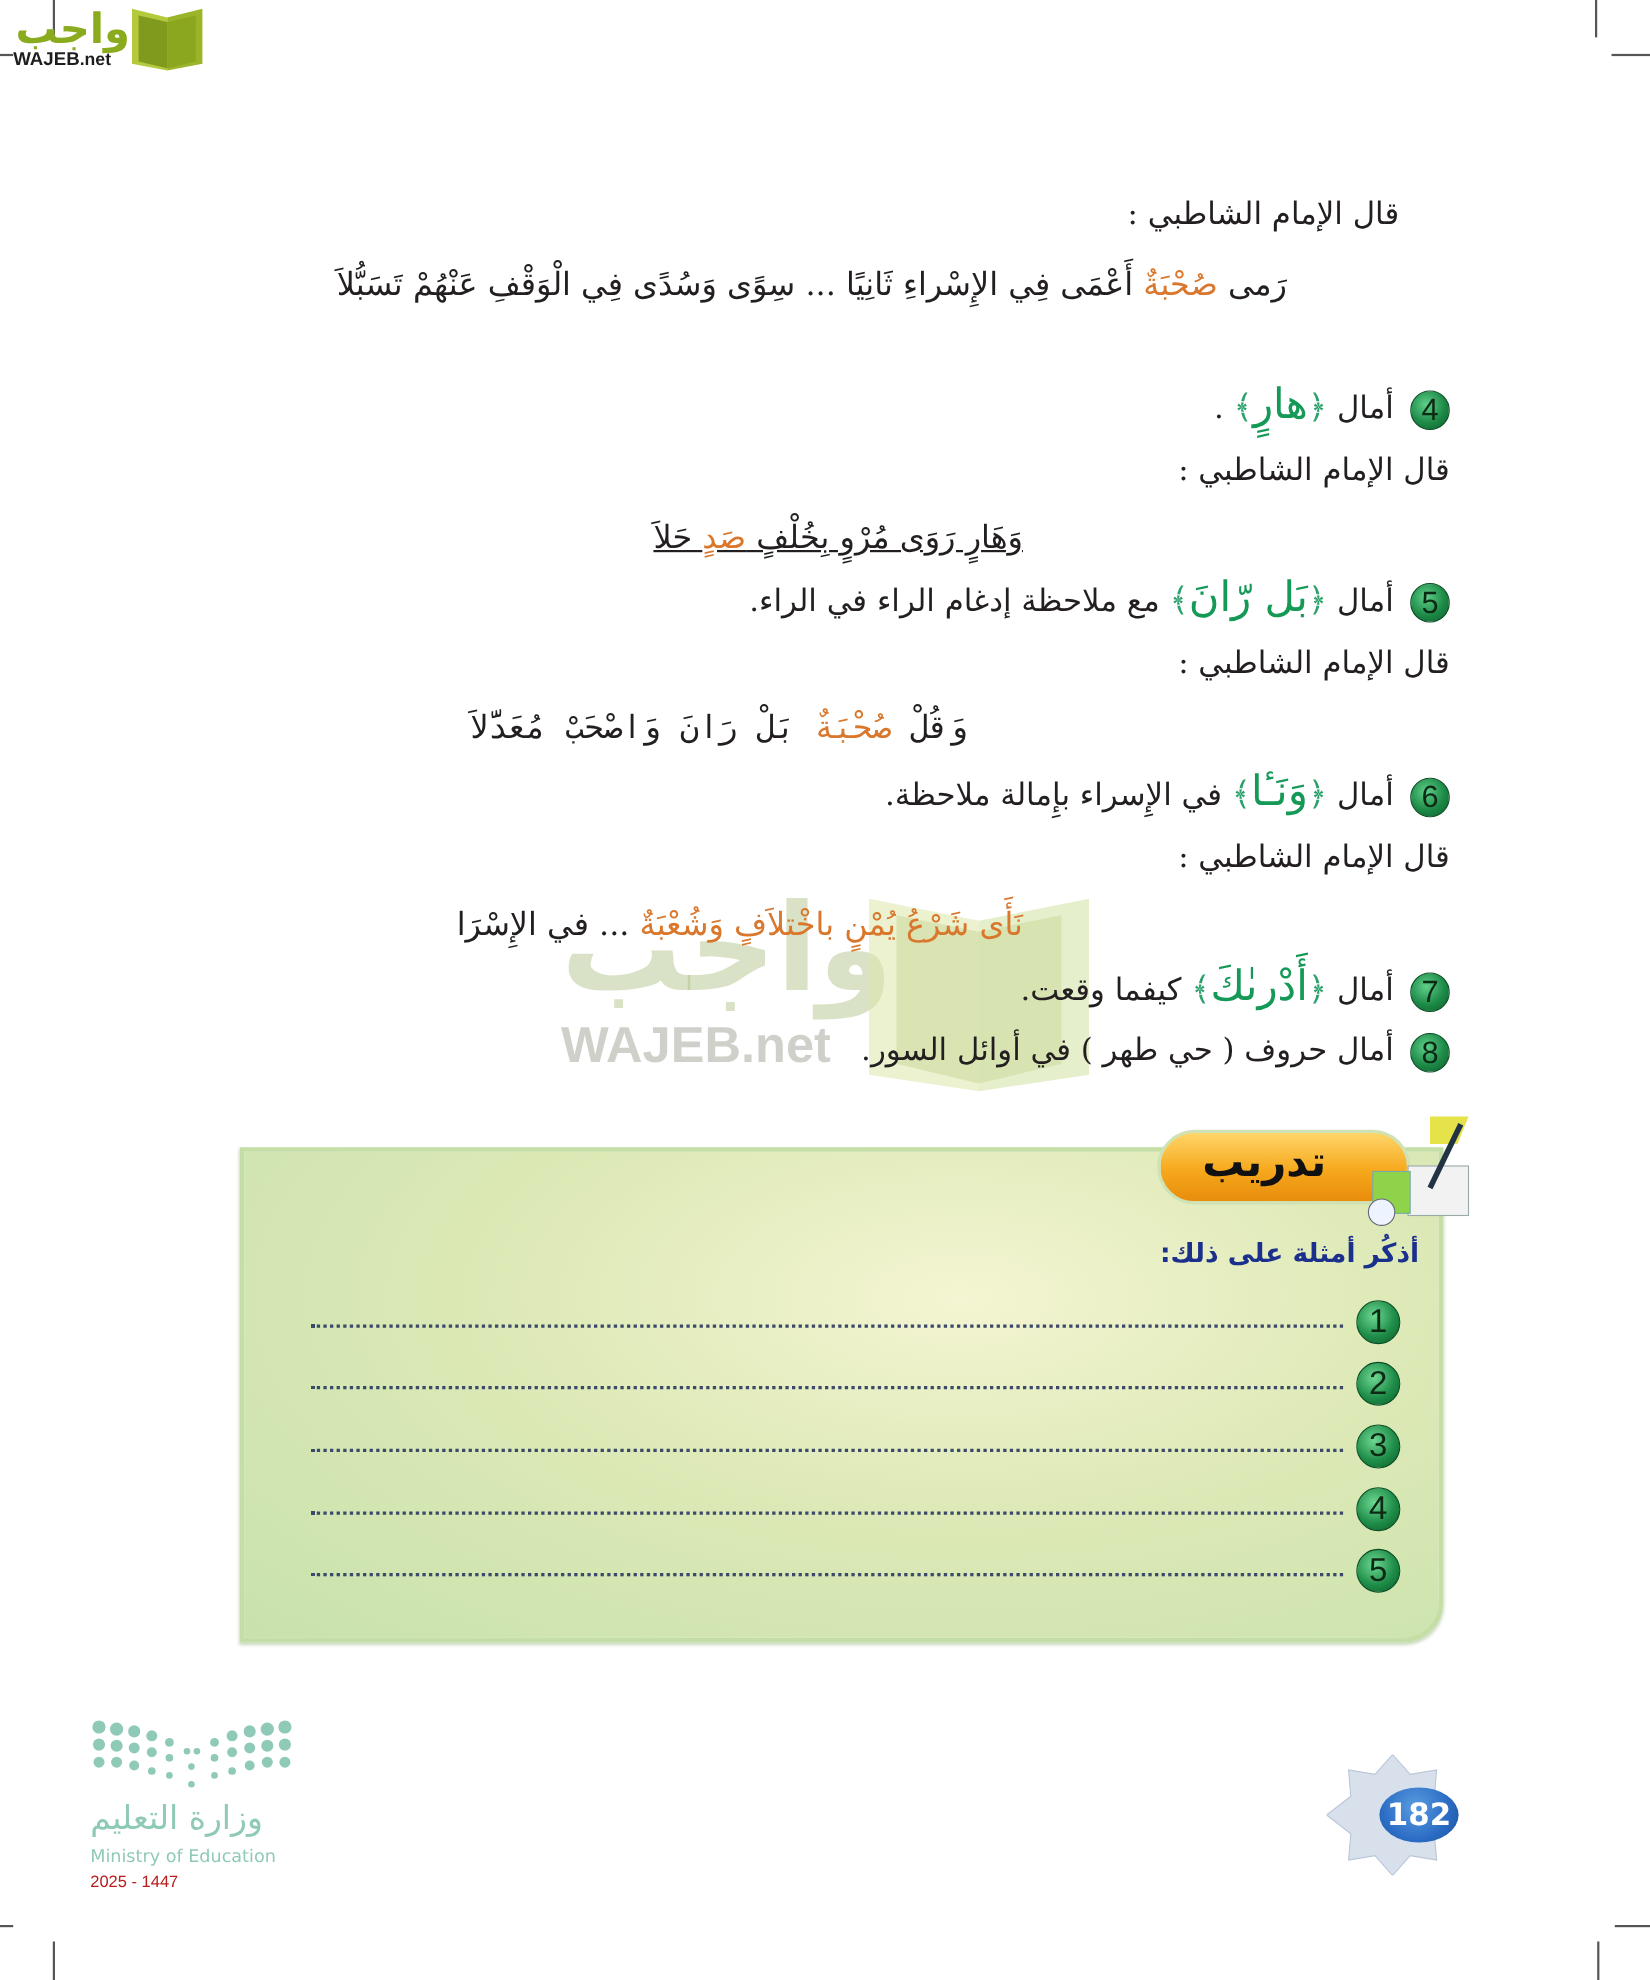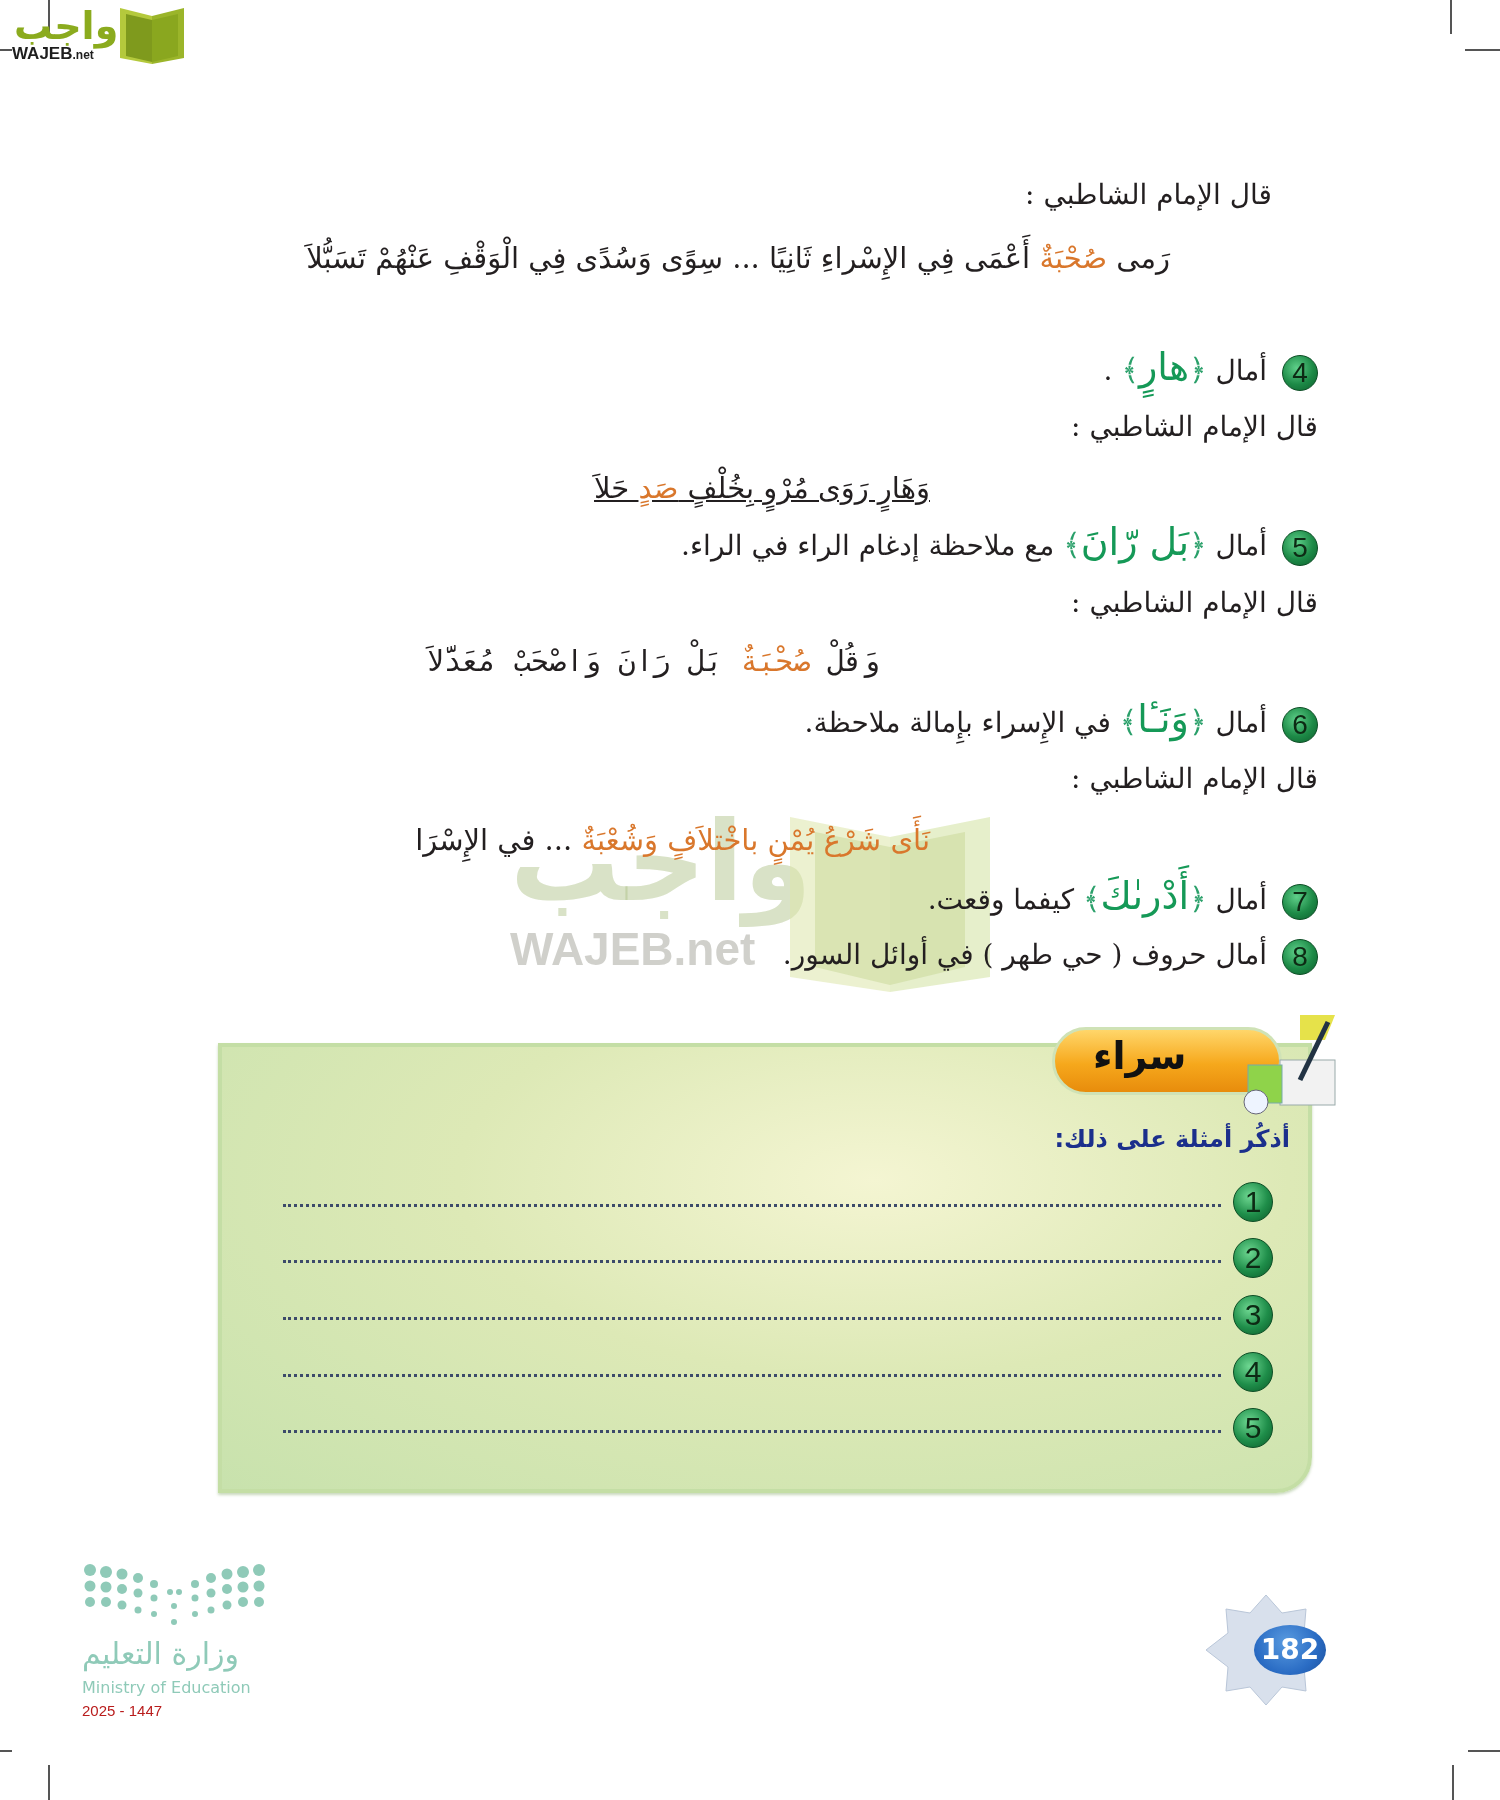--- a/index.html
+++ b/index.html
@@ -8,21 +8,21 @@
   .abs { position:absolute; }
   .crop { position:absolute; background:#555; }
   .rtl { direction:rtl; text-align:right; }
 
   
   .logo { left:8px; top:4px; width:182px; height:64px; }
   .logo-ar { position:absolute; left:6px; top:0; font-family:"DejaVu Sans", sans-serif; font-weight:bold;
              font-size:38px; color:#8bab1e; direction:rtl; line-height:44px; }
   .logo-en { position:absolute; left:4px; top:40px; font-family:"Liberation Sans", sans-serif; font-weight:bold;
              font-size:17px; color:#1e1e1e; letter-spacing:0px; }
-  .logo-en small { font-size:12px; }
+  .logo-en small { font-size:16px; }
   .logo-book { position:absolute; left:104px; top:2px; width:80px; height:60px; }
   .verse { position:absolute; font-size:29px; white-space:nowrap; line-height:44px; }
   .orange { color:#d9772c; }
   .green-q { color:#159957; font-size:38px; font-family:"DejaVu Sans", sans-serif; }
   .orn { color:#2aa06a; font-size:30px; }
   .num { display:inline-block; width:34px; height:34px; border-radius:50%;
          background:radial-gradient(circle at 40% 35%, #5fd08a 0%, #1d8a47 55%, #0c5e2c 100%);
          color:#0d2a14; font-family:"Liberation Sans", sans-serif; font-size:28px; line-height:34px;
          text-align:center; vertical-align:middle; margin-left:6px; border:1px solid #0b4d24; }
 
@@ -144,21 +144,21 @@
   <span>كيفما وقعت.</span>
 </div>
 
 <div class="abs rtl" style="right:182px; top:938px; font-size:28px; white-space:nowrap;">
   <span class="num">8</span>
   <span>أمال حروف ( حي طهر ) في أوائل السور.</span>
 </div>
 
 <div class="abs panel"></div>
 <div class="abs tab">
-  <span class="tab-label">سراء</span>
+  <span class="tab-label">تدريب</span>
 </div>
 <svg class="abs" style="left:1240px; top:1010px; width:100px; height:110px;" viewBox="0 0 100 110">
   <rect x="40" y="50" width="55" height="45" fill="#f2f2f2" stroke="#9aa"></rect>
   <rect x="8" y="55" width="34" height="38" fill="#8fd34a" stroke="#7aa"></rect>
   <circle cx="16" cy="92" r="12" fill="#eef4ff" stroke="#667"></circle>
   <path d="M60 5 L95 5 L85 30 L60 30 Z" fill="#e6e24a"></path>
   <line x1="88" y1="12" x2="60" y2="70" stroke="#234" stroke-width="5"></line>
 </svg>
 <div class="abs prompt">أذكُر أمثلة على ذلك:</div>
 

